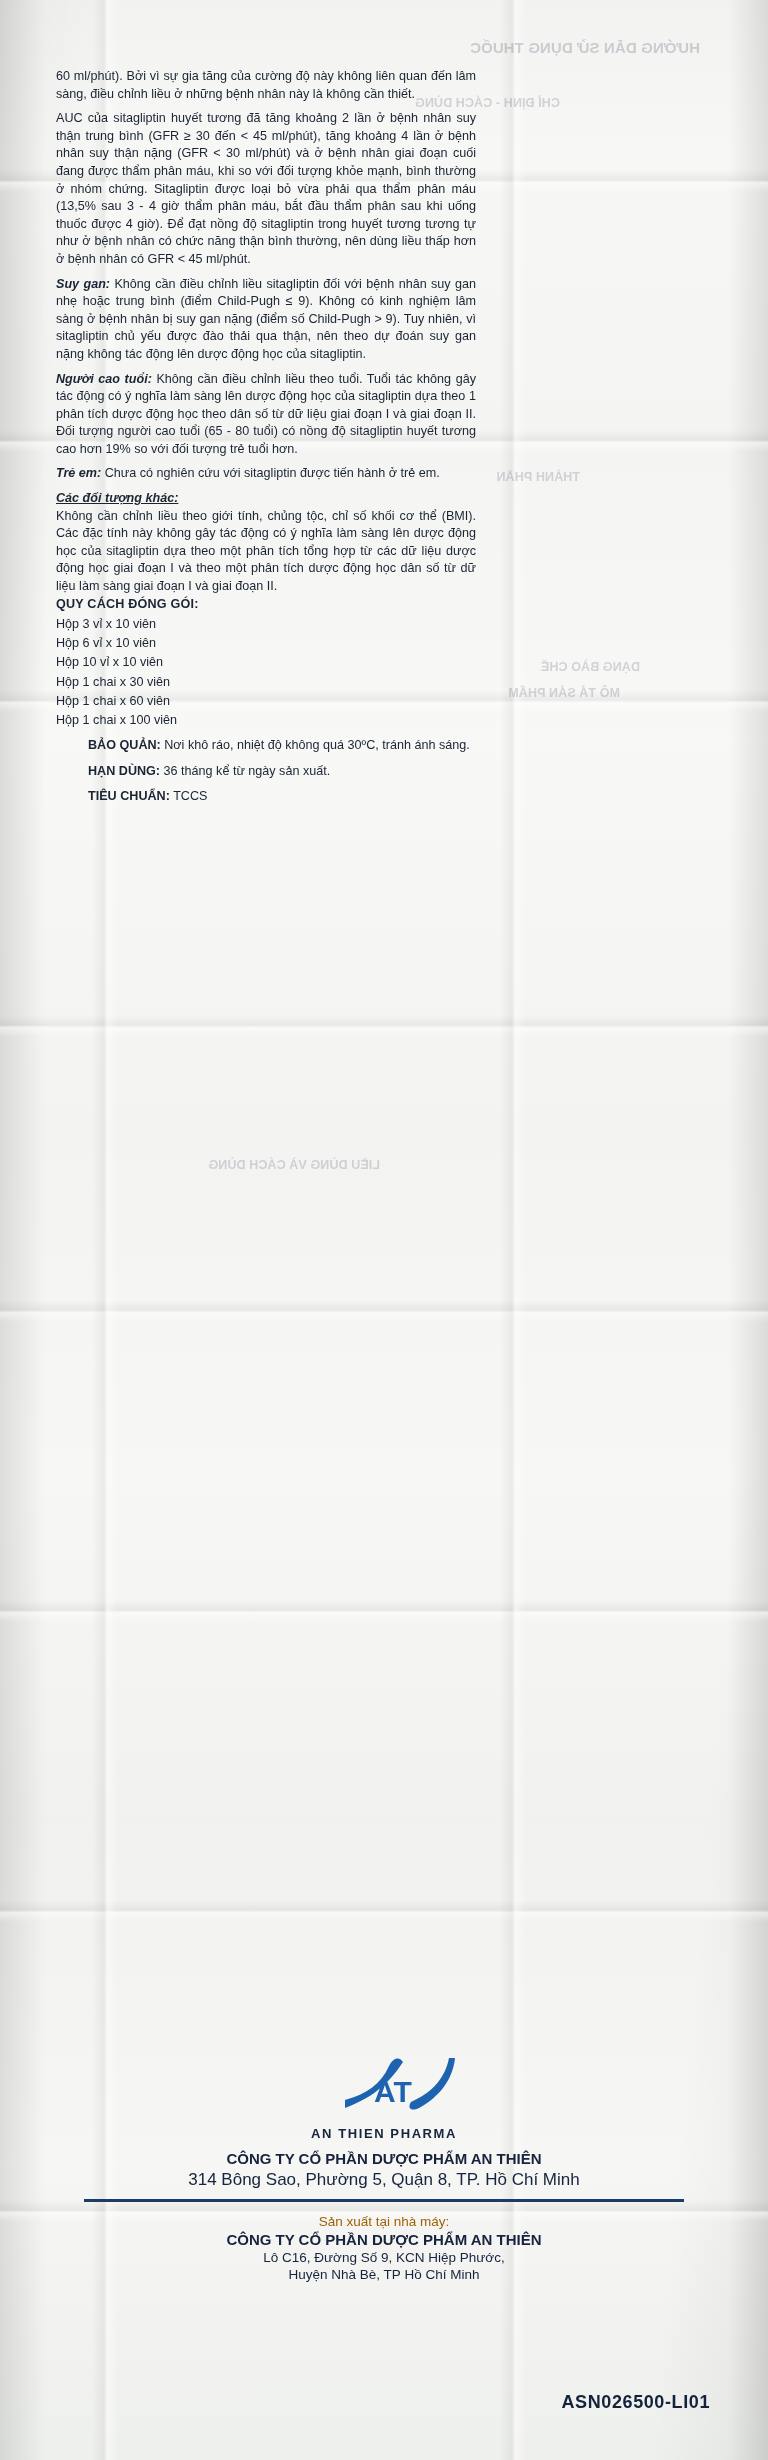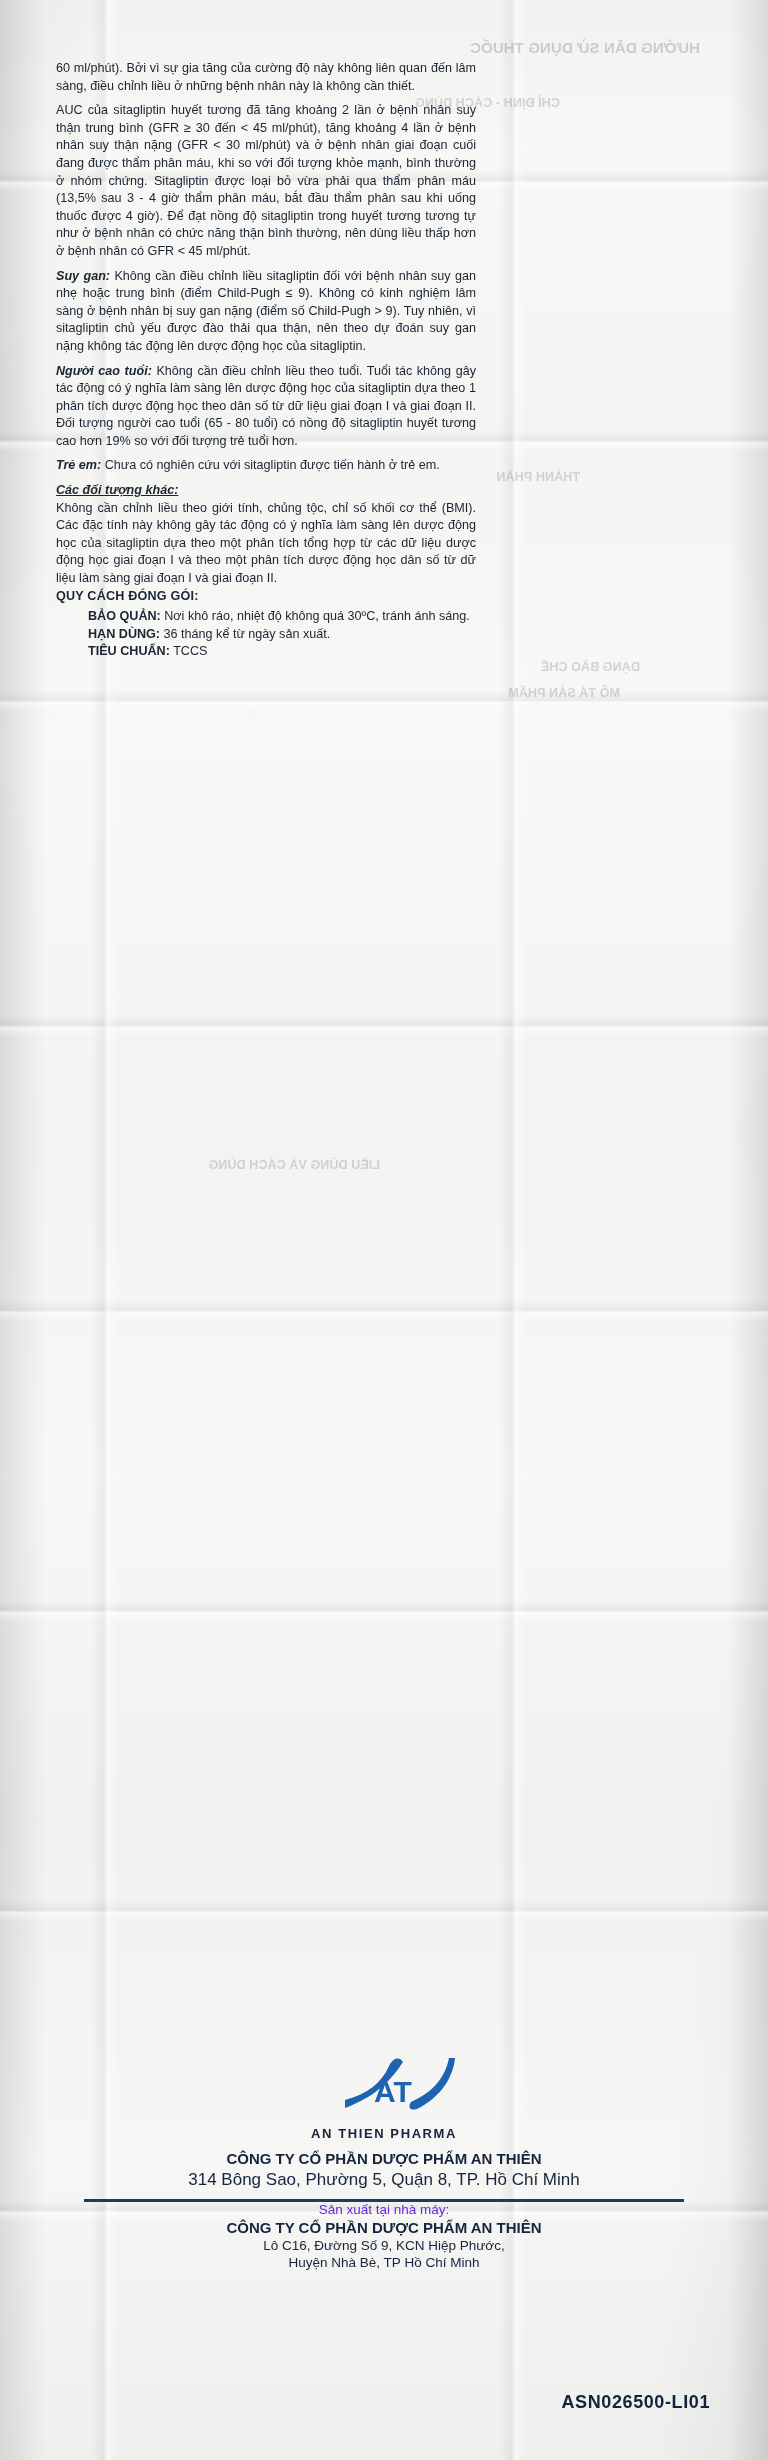--- a/index.html
+++ b/index.html
@@ -69,21 +69,21 @@
   #content {
     position: absolute;
     left: 56px;
     top: 60px;
     width: 420px;
     color: #1a2433;
     font-size: 12.6px;
     line-height: 17.6px;
     text-align: justify;
   }
-  #content p { margin: 0 0 0 0; }
+  #content p { margin: 8px 0 0 0; }
   .para { margin-bottom: 1px; }
   .lbl-italic { font-style: italic; font-weight: bold; }
   .lbl-bold { font-weight: bold; }
   .section-head {
     font-weight: bold;
     margin-bottom: 3px;
     letter-spacing: .2px;
   }
   .pack-list { margin-top: 2px; }
   .pack-list div { margin-bottom: 1.5px; }
@@ -119,22 +119,22 @@
     color: #16243d;
   }
   .rule {
     width: 600px;
     height: 2.5px;
     background: #1b3b6b;
     margin: 9px auto 0 auto;
   }
   .made-at {
     font-size: 13.5px;
-    margin-top: 0;
-    color: #6d28d9;
+    margin-top: 12px;
+    color: #a16207;
   }
   .made-company {
     font-size: 15px;
     font-weight: bold;
     margin-top: 2px;
     color: #16243d;
   }
   .made-addr {
     font-size: 13.5px;
     margin-top: 2px;
@@ -193,20 +193,28 @@
     <span class="lbl-italic">Trẻ em:</span>
     <span class="inline-normal">Chưa có nghiên cứu với sitagliptin được tiến hành ở trẻ em.</span>
   </p>
 
   <p class="para" style="margin-top:7px;">
     <span class="lbl-italic" style="text-decoration:underline;">Các đối tượng khác:</span><br>
     <span class="inline-normal">Không cần chỉnh liều theo giới tính, chủng tộc, chỉ số khối cơ thể (BMI). Các đặc tính này không gây tác động có ý nghĩa làm sàng lên dược động học của sitagliptin dựa theo một phân tích tổng hợp từ các dữ liệu dược động học giai đoạn I và theo một phân tích dược động học dân số từ dữ liệu làm sàng giai đoạn I và giai đoạn II.</span>
   </p>
 
   <div class="section-head">QUY CÁCH ĐÓNG GÓI:</div>
+  <div class="pack-list">
+    <div>Hộp 3 vỉ x 10 viên</div>
+    <div>Hộp 6 vỉ x 10 viên</div>
+    <div>Hộp 10 vỉ x 10 viên</div>
+    <div>Hộp 1 chai x 30 viên</div>
+    <div>Hộp 1 chai x 60 viên</div>
+    <div>Hộp 1 chai x 100 viên</div>
+  </div>
 
   <p class="blk" style="text-align:left;">
     <span class="lbl-bold">BẢO QUẢN:</span>
     <span>Nơi khô ráo, nhiệt độ không quá 30ºC, tránh ánh sáng.</span>
   </p>
 
   <p class="blk" style="text-align:left;">
     <span class="lbl-bold">HẠN DÙNG:</span>
     <span>36 tháng kể từ ngày sản xuất.</span>
   </p>

